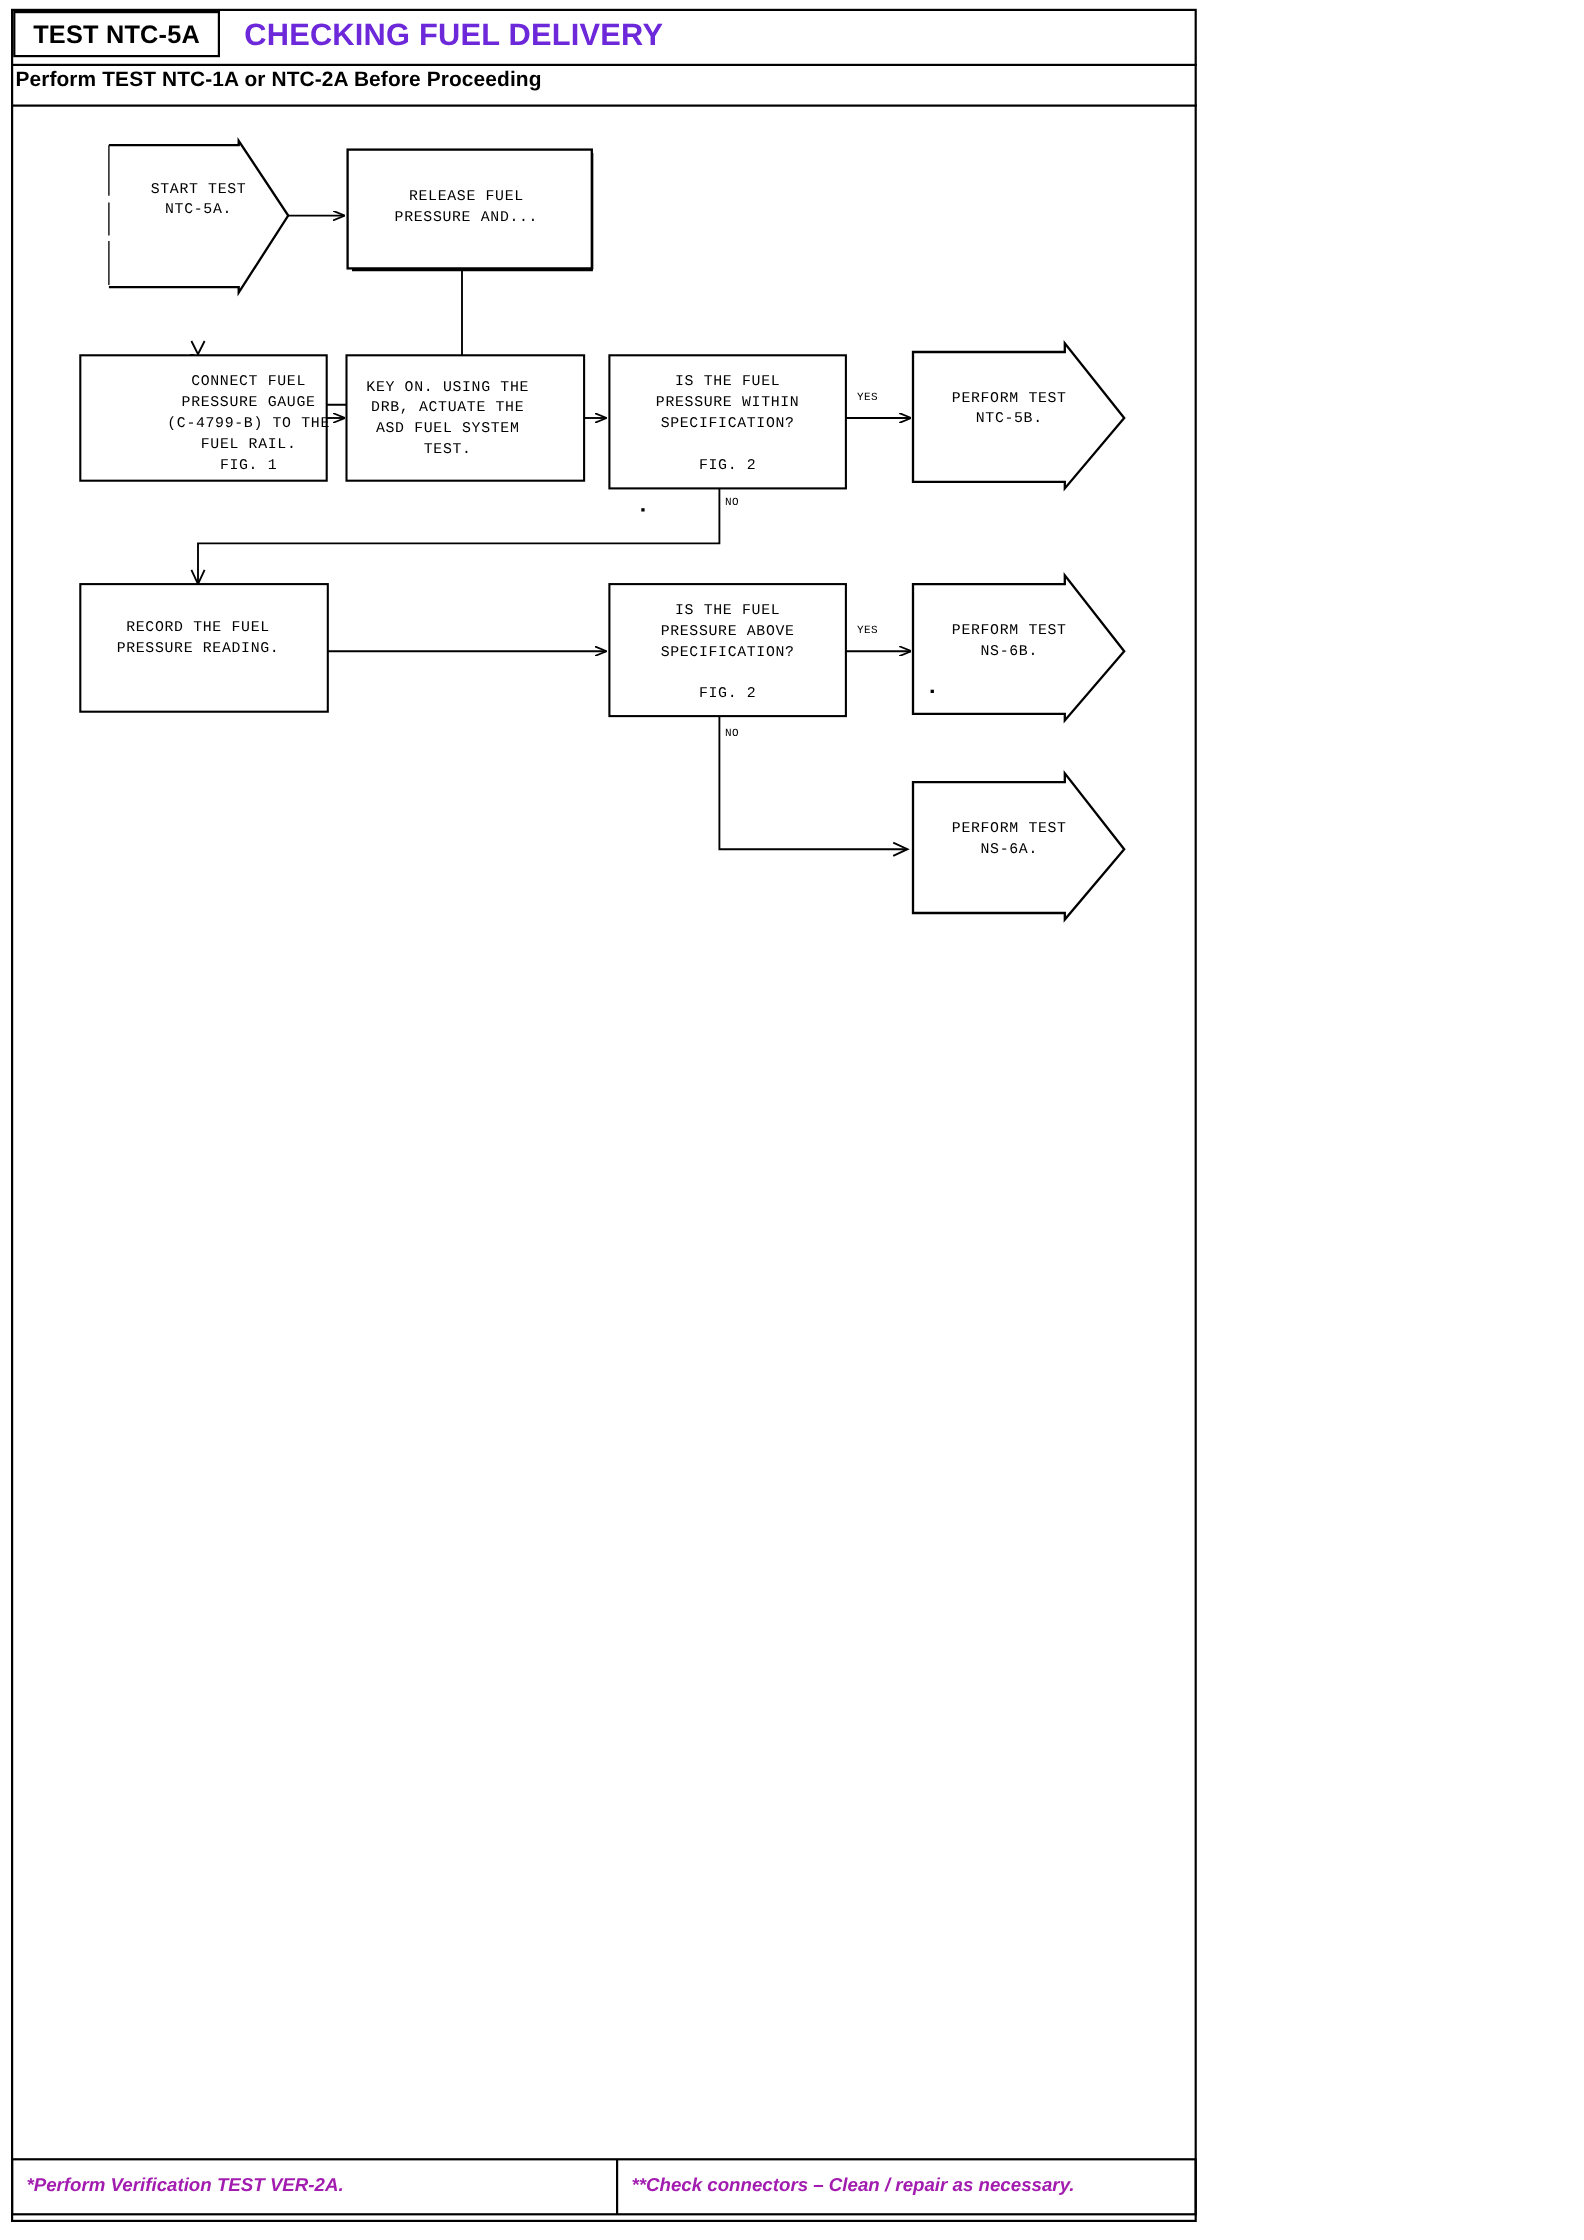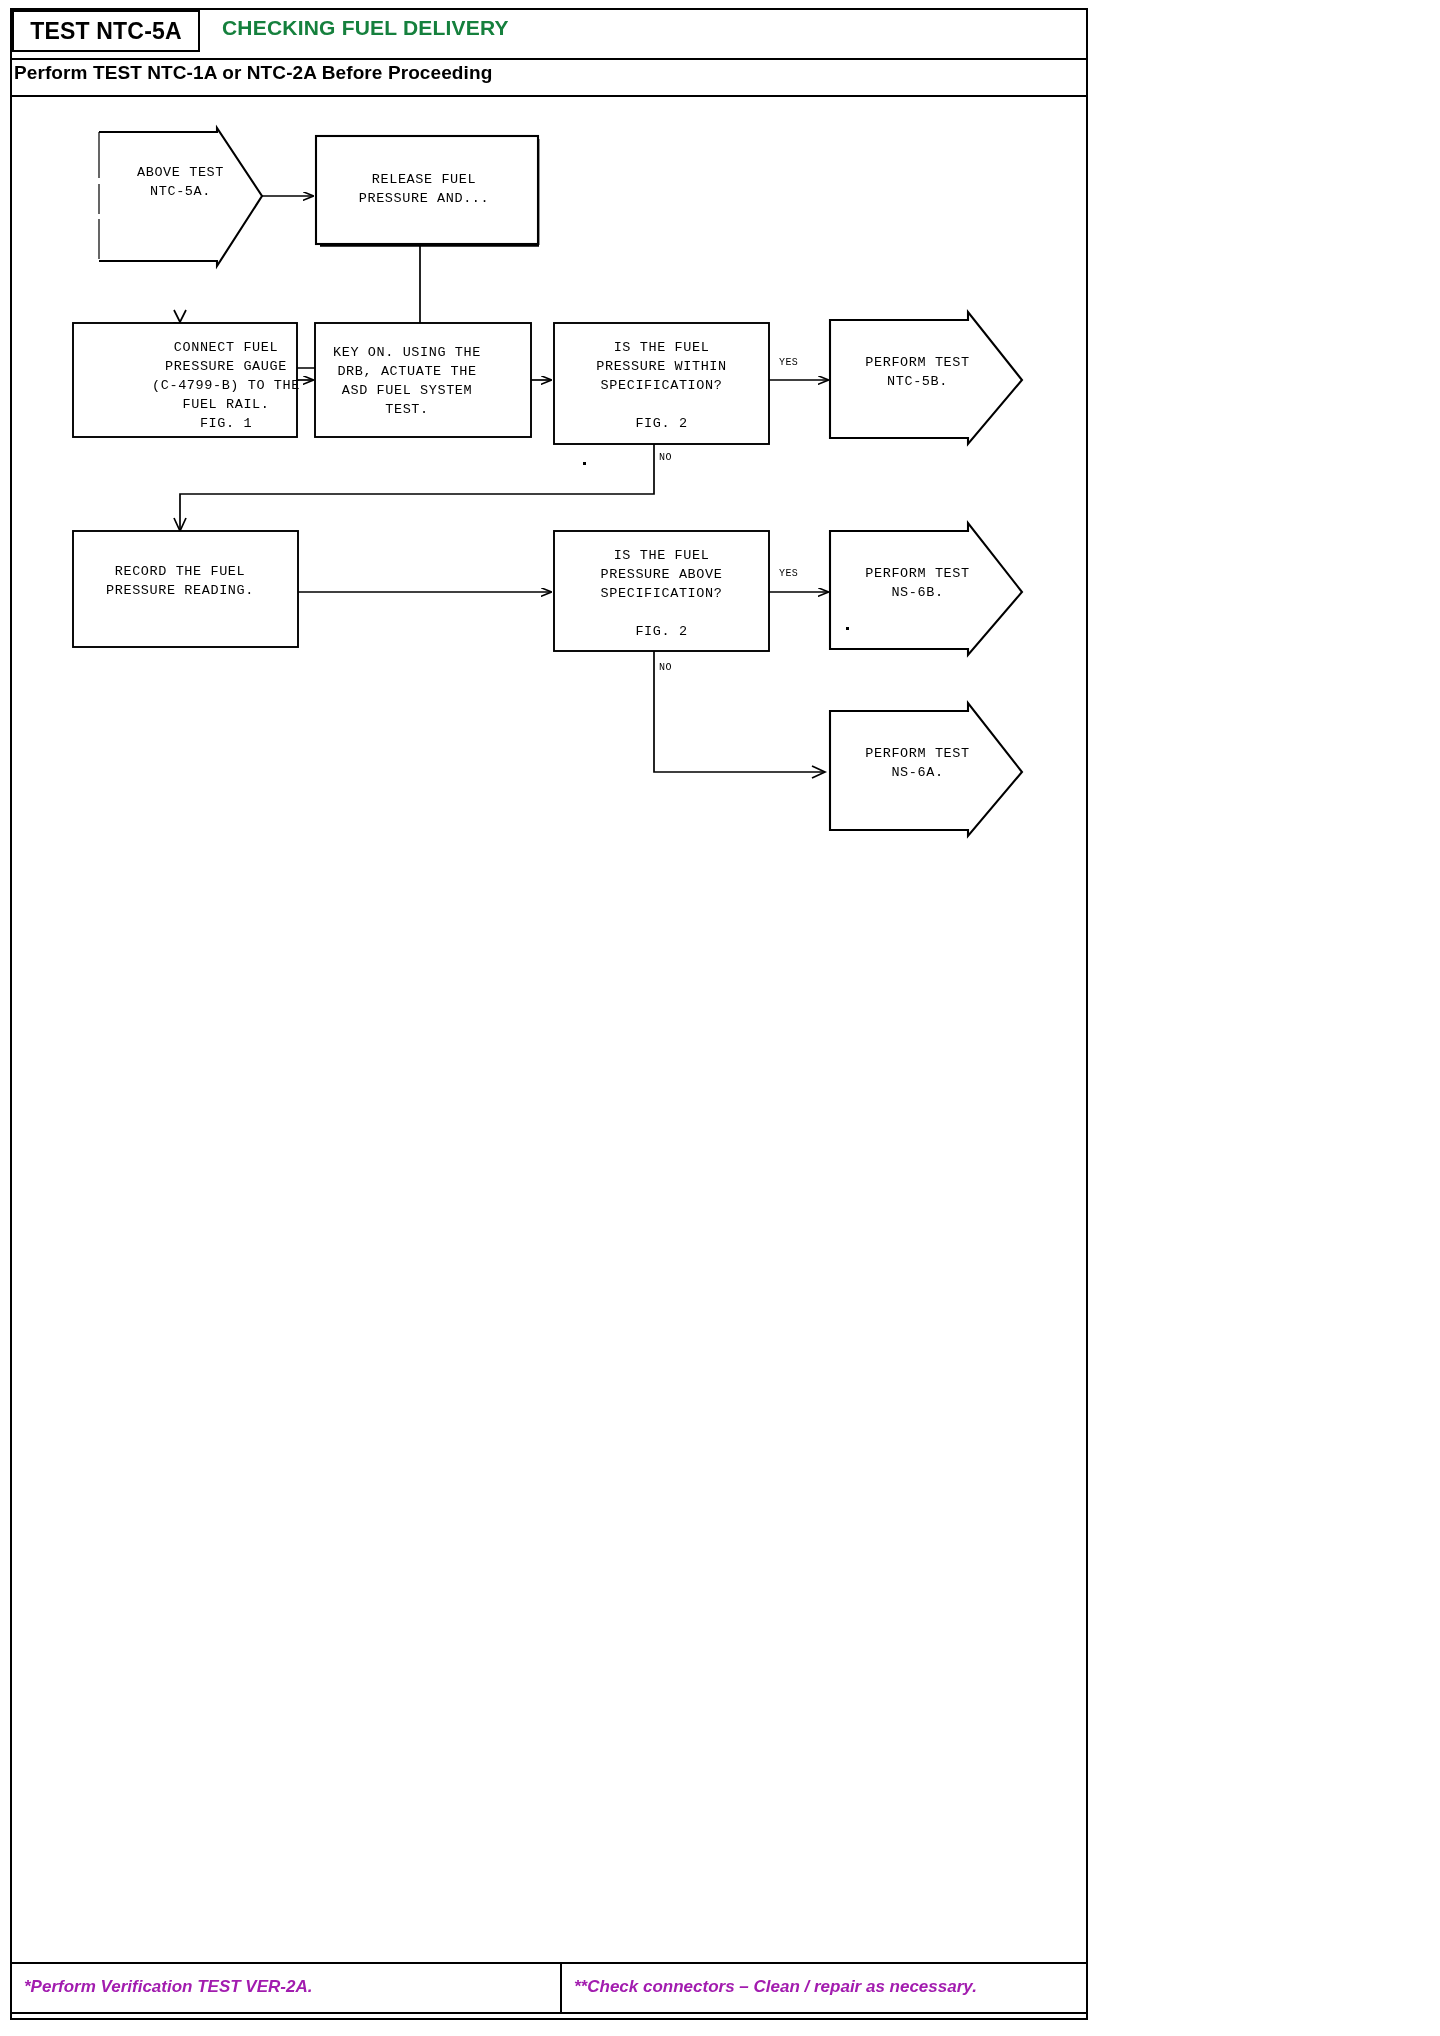--- a/index.html
+++ b/index.html
@@ -54,23 +54,23 @@
     font-size: 23px;
     font-weight: bold;
     font-style: normal;
     letter-spacing: 0.2px;
     color: #000;
   }
   .hdr-title {
     position: absolute;
     left: 222px;
     top: 16px;
-    font-size: 21px;
-    font-weight: bold;
-    color: #15803d;
+    font-size: 28px;
+    font-weight: bold;
+    color: #6d28d9;
     letter-spacing: 0.2px;
   }
   .hdr-sub {
     position: absolute;
     left: 14px;
     top: 62px;
     font-size: 19px;
     font-weight: bold;
     color: #000;
     letter-spacing: 0.1px;
@@ -218,21 +218,21 @@
     </g>
 
     <polyline points="654,651 654,772 824,772" fill="none" stroke="#000" stroke-width="1.7"></polyline>
     <path d="M812,766 L825,772 L812,778" fill="none" stroke="#000" stroke-width="1.7"></path>
 
     <g>
       <path d="M830,711 L968,711 L968,703 L1022,772 L968,836 L968,830 L830,830 Z" fill="#fff" stroke="#000" stroke-width="2.1" stroke-linejoin="miter"></path>
     </g>
   </svg>
 
-  <div class="node-text" style="left:99px; top:163px; width:163px;">ABOVE TEST
+  <div class="node-text" style="left:99px; top:163px; width:163px;">START TEST
 NTC-5A.</div>
 
   <div class="node-text" style="left:316px; top:170px; width:216px;">RELEASE FUEL
 PRESSURE AND...</div>
 
   <div class="node-text" style="left:73px; top:338px; width:224px;padding-left:41px;">CONNECT FUEL
 PRESSURE GAUGE
 (C-4799-B) TO THE
 FUEL RAIL.
 FIG. 1</div>

